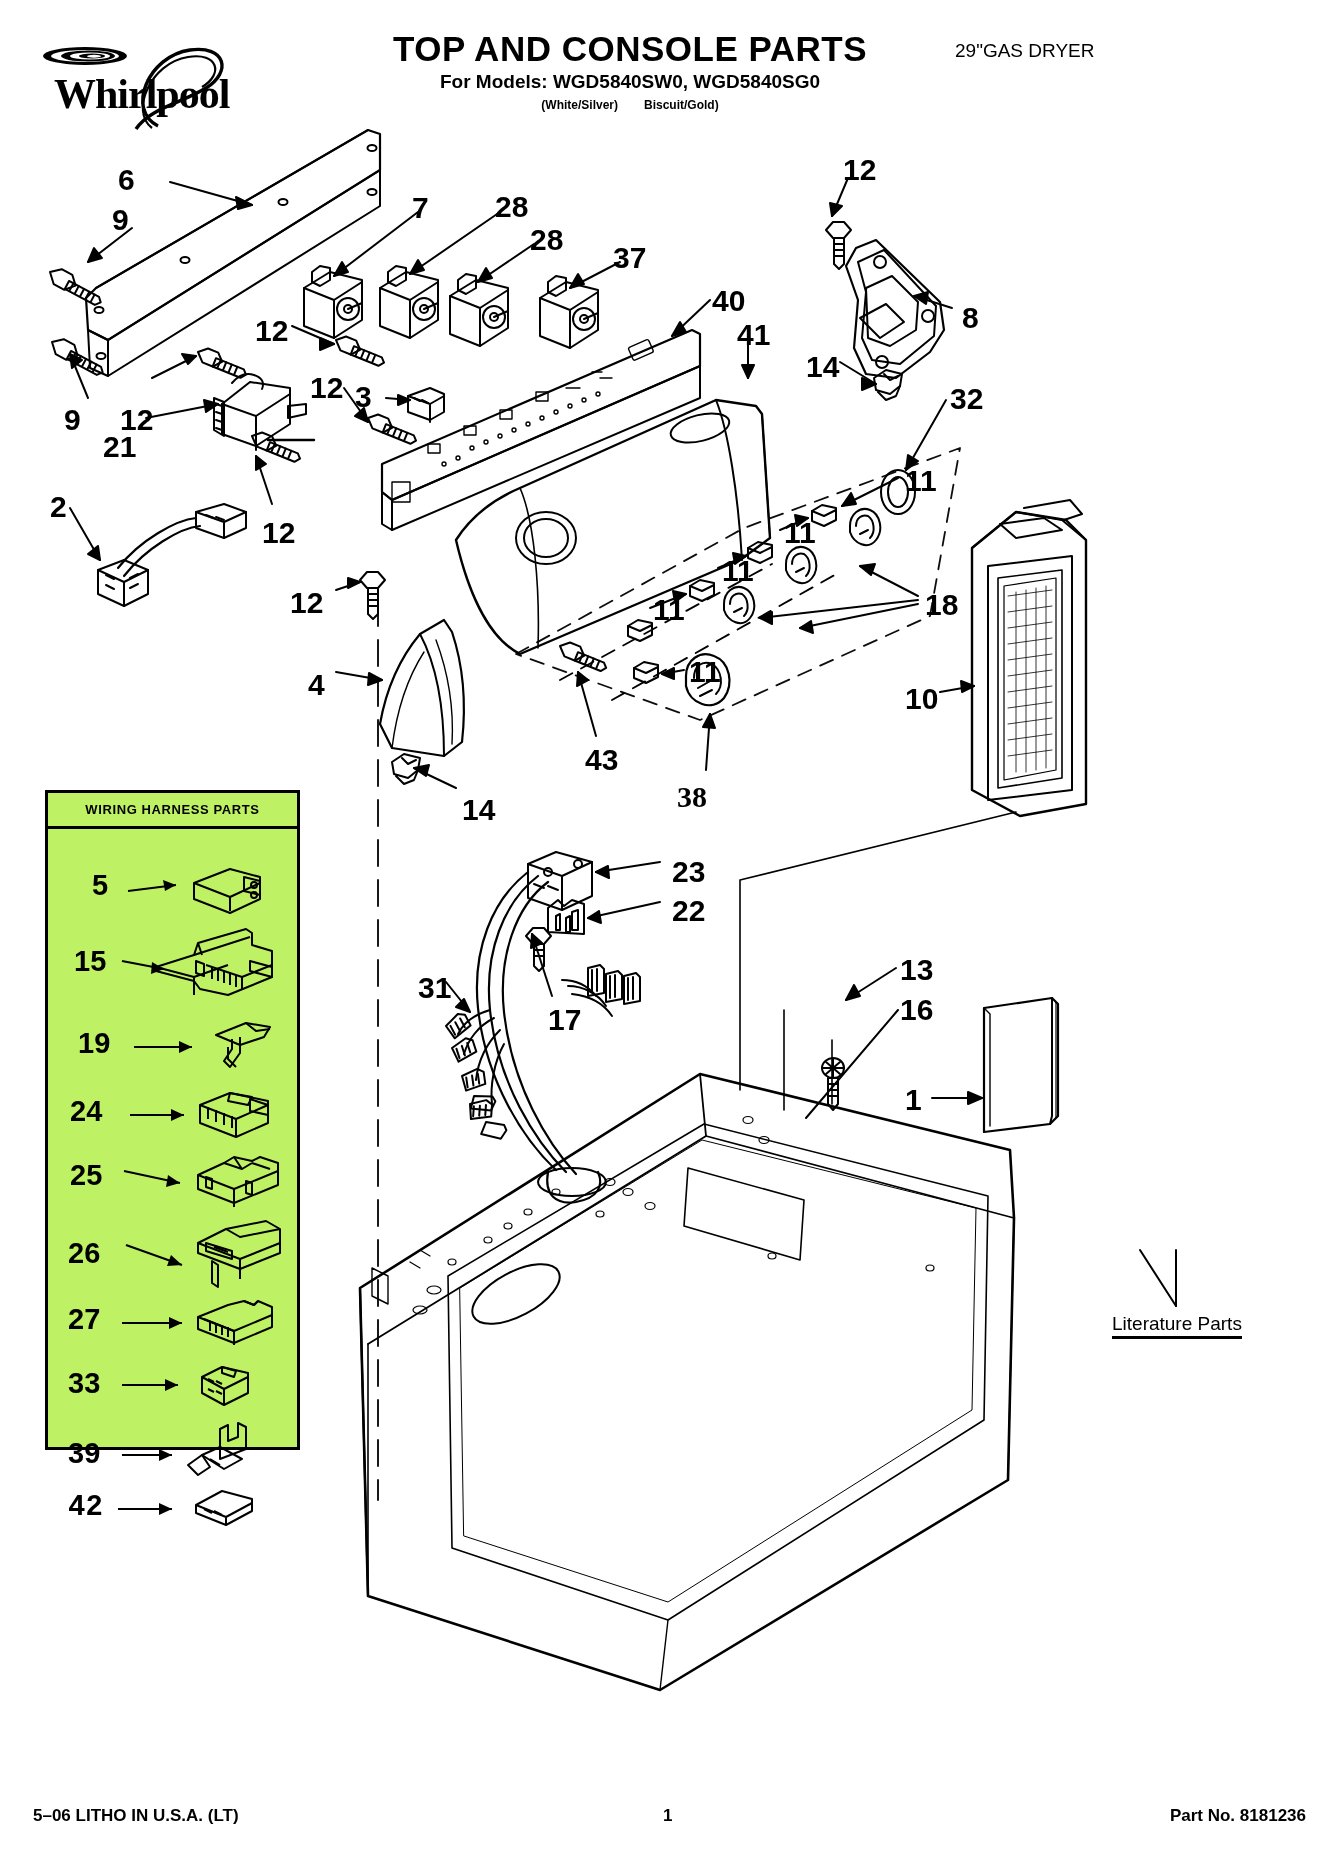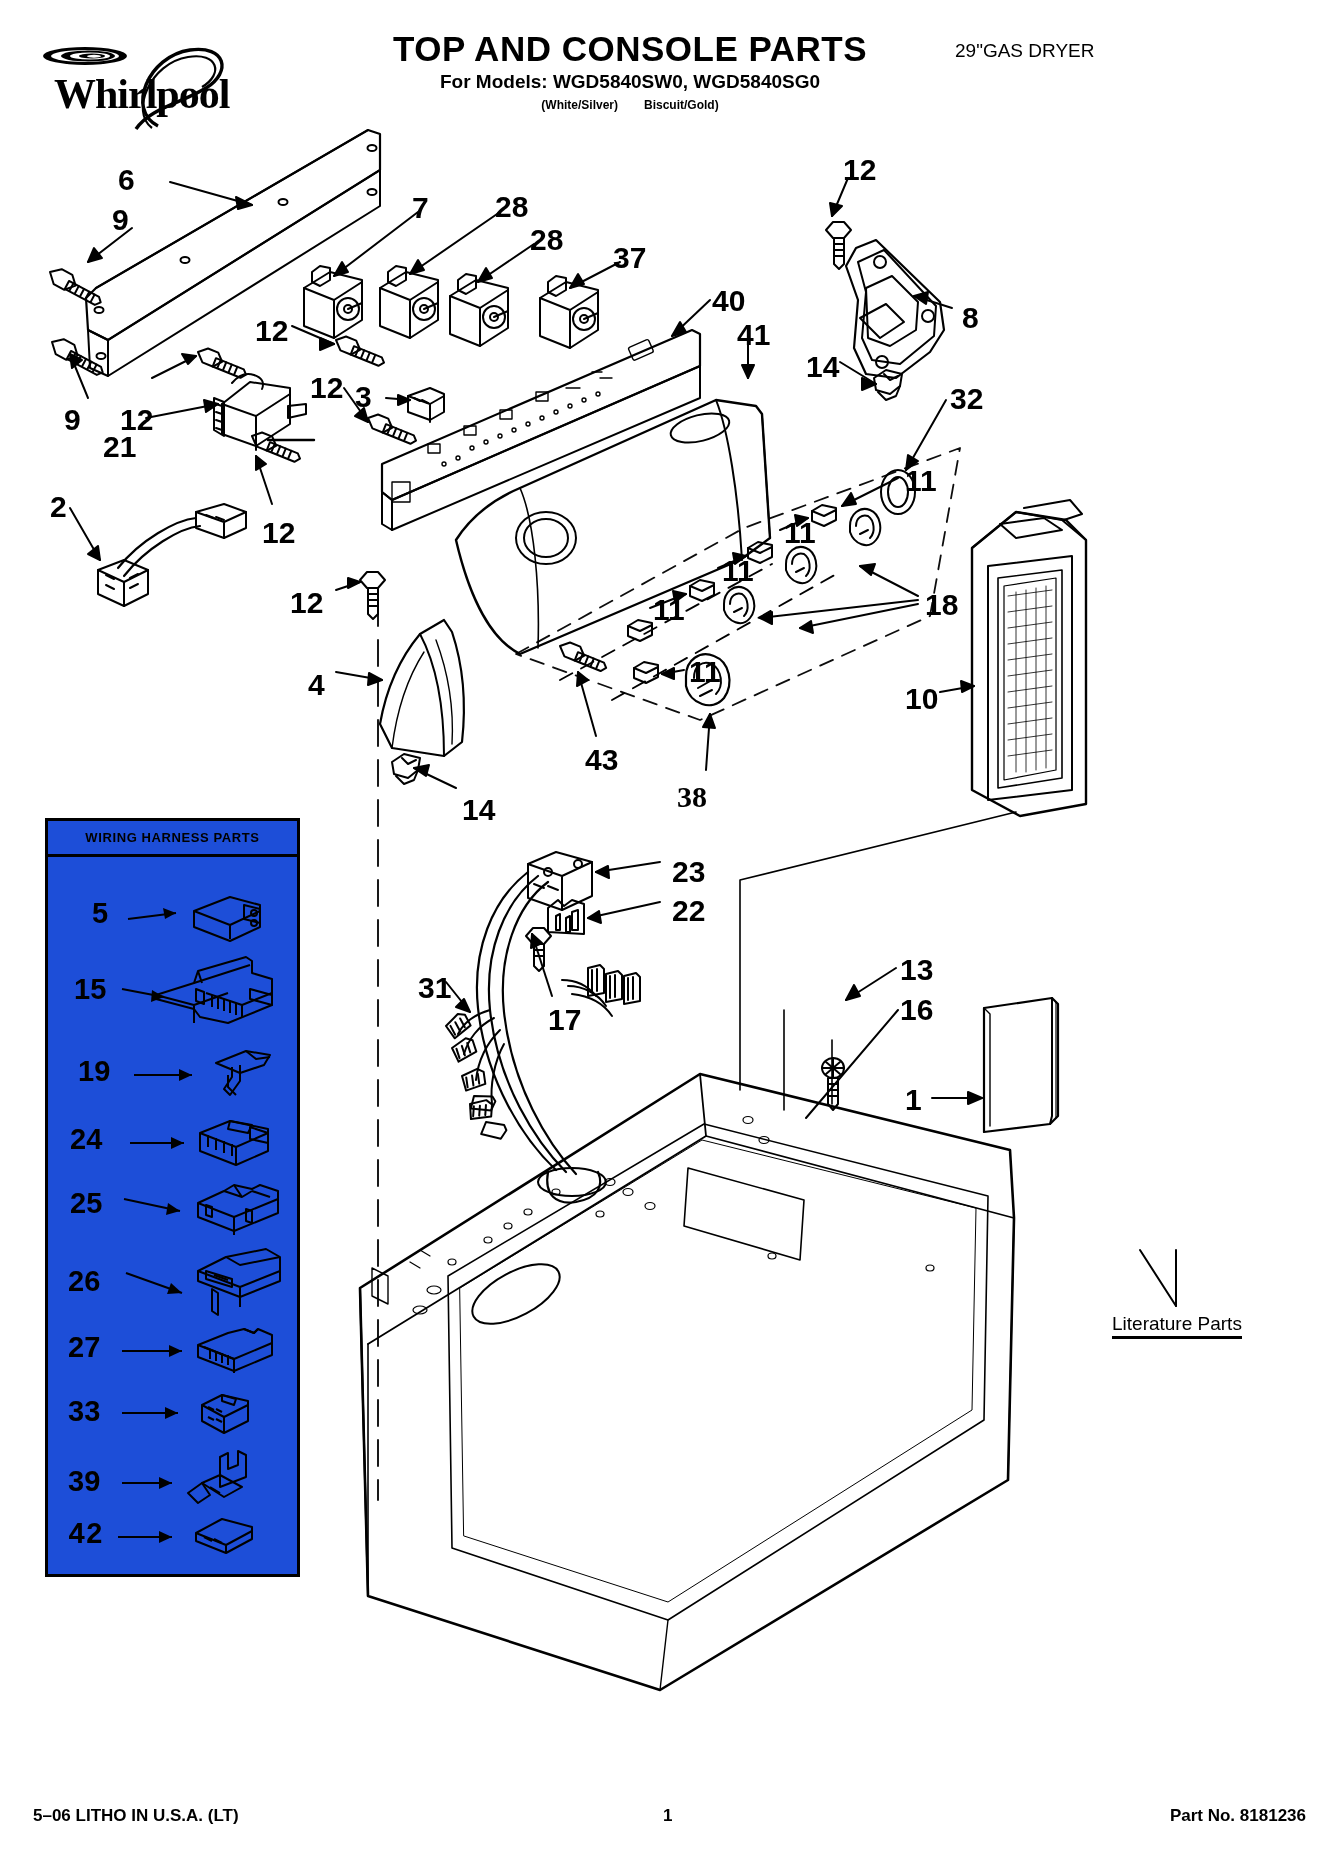--- a/index.html
+++ b/index.html
@@ -41,22 +41,22 @@
   .callout {
     position:absolute;
     font-family:"Liberation Sans", sans-serif;
     font-size:30px; font-weight:bold;
     line-height:30px;
     white-space:nowrap;
   }
 
   
   #harness-box {
-    position:absolute; left:45px; top:790px; width:255px; height:759px;
-    border:3px solid #000; background:#1d4ed8;margin-top:28px;
+    position:absolute; left:45px; top:790px; width:255px; height:660px;
+    border:3px solid #000; background:#bef264;
   }
   #harness-head {
     height:36px; border-bottom:3px solid #000;
     display:flex; align-items:center; justify-content:center;
   }
   #harness-title { font-size:13px; font-weight:bold; letter-spacing:0.6px; }
   .hrow { position:absolute; left:0; width:255px; }
   .hrow .hnum {
     position:absolute; font-size:29px; font-weight:bold; line-height:29px;
   }

